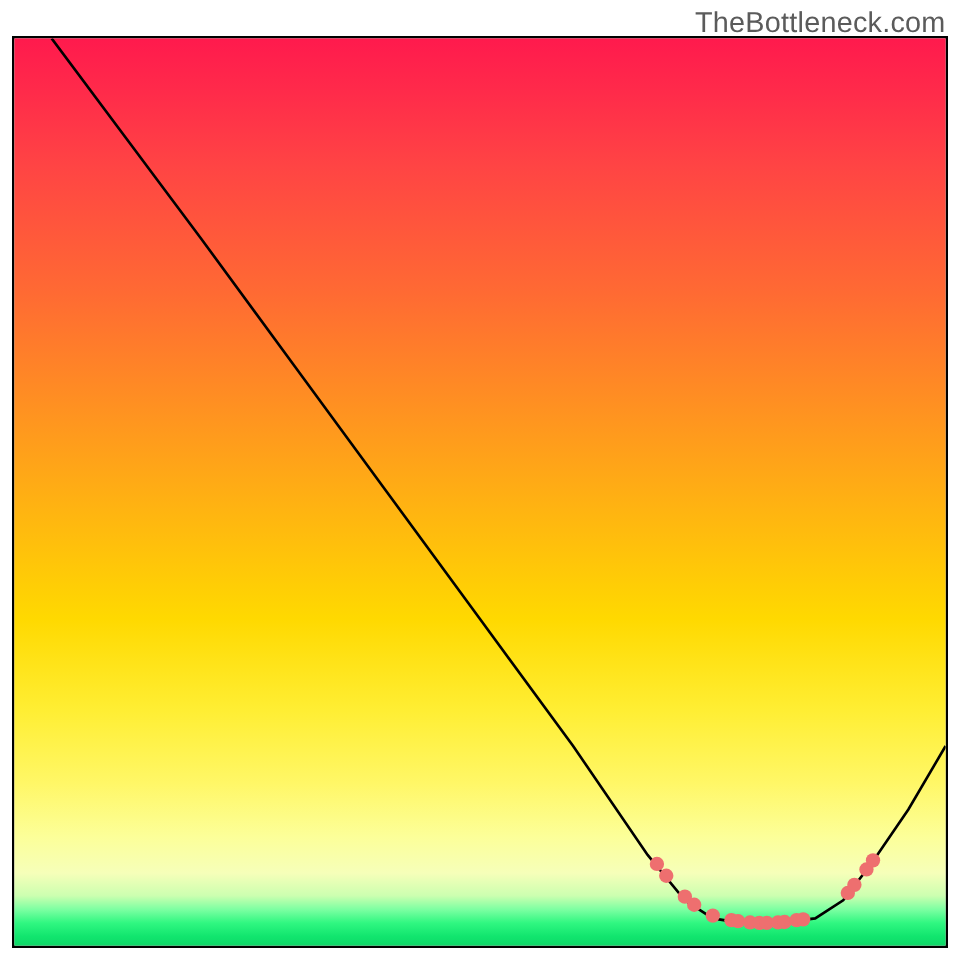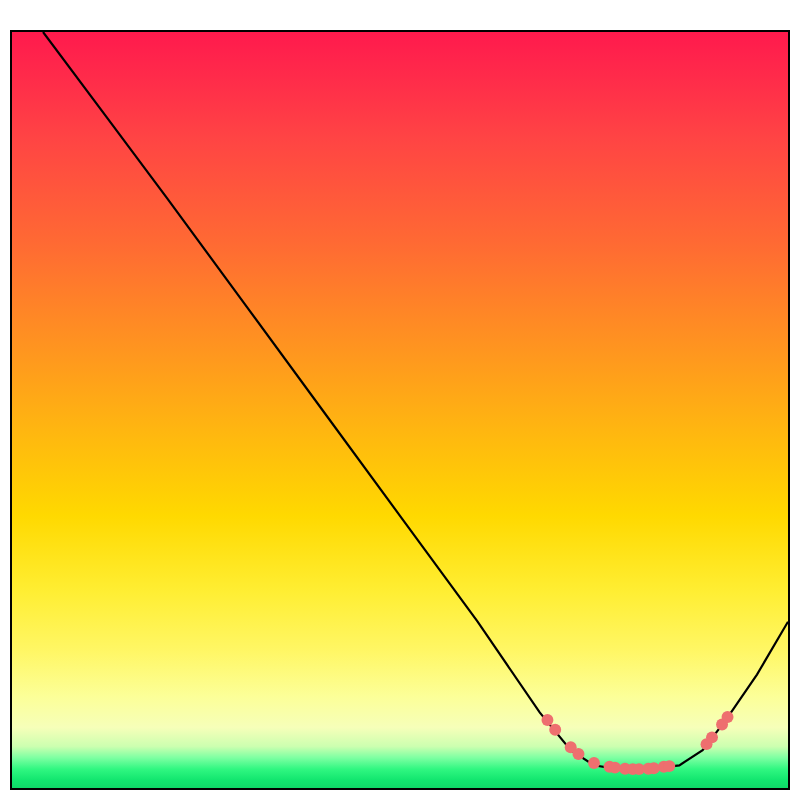--- a/index.html
+++ b/index.html
@@ -66,20 +66,21 @@
   }
   .marker {
     fill: #ee6f6f;
     stroke: none;
   }
 </style>
 </head>
 <body>
 
 <div class="container">
+  <div class="watermark">TheBottleneck.com</div>
 
   <div class="plot-area">
     <div class="gradient"></div>
     <svg class="curve" viewBox="0 0 780 760" preserveAspectRatio="none">
       <path id="main-path" class="main-line" d="M31.2 0.0 L93.6 83.6 L156.0 167.2 L234.0 273.6 L312.0 380.0 L390.0 486.4 L468.0 592.8 L530.4 684.0 L561.6 722.0 L585.0 737.2 L608.4 741.0 L639.6 741.0 L670.8 737.2 L694.2 722.0 L717.6 691.6 L748.8 646.0 L780.0 592.8"></path>
       <g id="markers-g">
           <circle class="marker" cx="538.2" cy="691.6" r="6"></circle>
           <circle class="marker" cx="546.0" cy="701.5" r="6"></circle>
           <circle class="marker" cx="561.6" cy="719.0" r="6"></circle>
           <circle class="marker" cx="569.4" cy="725.8" r="6"></circle>

